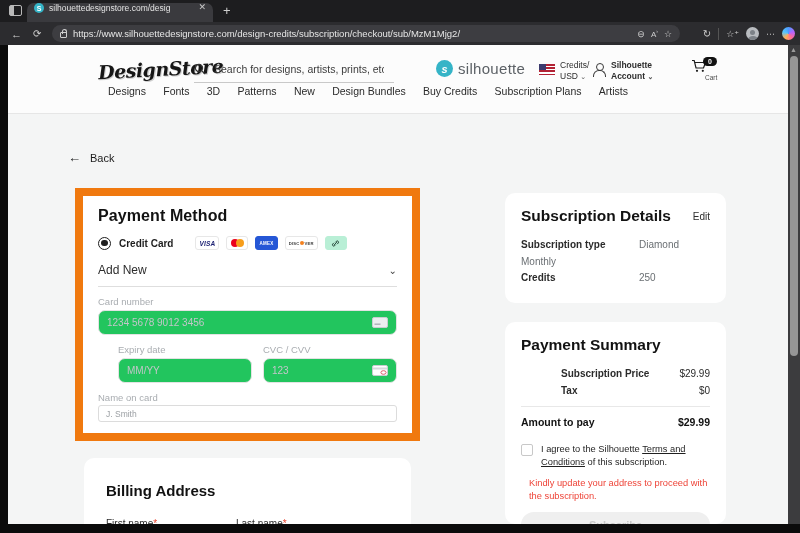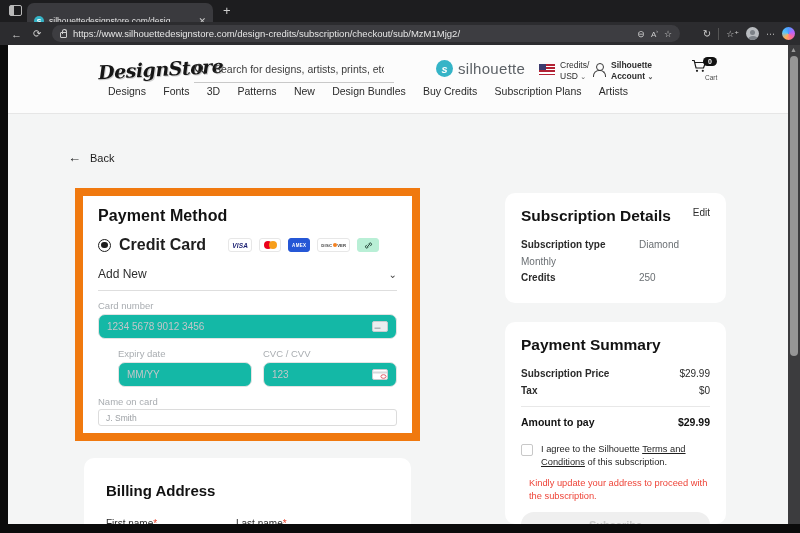--- a/index.html
+++ b/index.html
@@ -3,21 +3,21 @@
 <meta charset="utf-8">
 <style>
   * { margin:0; padding:0; box-sizing:border-box; }
   html,body { width:800px; height:533px; background:#000; font-family:"Liberation Sans", sans-serif; }
   #screen { position:relative; width:800px; height:533px; background:#0b0b0b; overflow:hidden; }
 
   
   #tabbar { position:absolute; top:0; left:0; right:0; height:22px; background:#1d1d1f; }
   .tab-actions { position:absolute; left:9px; top:5px; width:13px; height:11px; border:1.2px solid #b9b9b9; border-radius:2px; }
   .tab-actions::after { content:""; position:absolute; left:0; top:0; bottom:0; width:4px; background:#b9b9b9; }
-  .tab { position:absolute; left:27px; top:3px; width:186px; height:23px; background:#3a3a3e; border-radius:7px 7px 0 0; display:flex; align-items:flex-end; gap:5px; padding:0 7px; }
+  .tab { position:absolute; left:27px; top:3px; width:186px; height:23px; background:#3a3a3e; border-radius:7px 7px 0 0; display:flex; align-items:flex-start; gap:5px; padding:0 7px; }
   .favicon { width:10px; height:10px; border-radius:50%; background:#35b4c7; color:#fff; font-size:7px; font-weight:bold; display:flex; align-items:center; justify-content:center; flex:0 0 auto; }
   .tab-title { flex:1; font-size:8.5px; color:#e3e3e3; white-space:nowrap; overflow:hidden; text-overflow:ellipsis; }
   .tab-close { color:#c9c9c9; font-size:9px; line-height:1; cursor:default; }
   .newtab { position:absolute; left:223px; top:3px; color:#cfcfcf; font-size:13px; }
 
   #toolbar { position:absolute; top:22px; left:0; right:0; height:23px; background:#2c2c2f; display:flex; align-items:center; }
   .nav-ico { color:#d2d2d2; font-size:11px; margin-left:11px; }
   .addressbar { position:absolute; left:52px; right:120px; top:3px; height:17px; background:#3d3d41; border-radius:9px; display:flex; align-items:center; padding:0 8px; gap:6px; }
   .lock { width:7px; height:6px; border:1px solid #cfcfcf; border-radius:1px; position:relative; margin-top:2px; flex:0 0 auto; }
   .lock::before { content:""; position:absolute; left:1px; top:-4px; width:3px; height:4px; border:1px solid #cfcfcf; border-bottom:none; border-radius:3px 3px 0 0; }
@@ -64,67 +64,67 @@
   .back { position:absolute; left:60px; top:105px; display:flex; align-items:center; gap:9px; font-size:11px; color:#1c1c1c; }
   .back .arrow { font-size:13px; }
 
   
   .highlight { position:absolute; left:67px; top:143px; width:345px; height:253px; border:8px solid #f0790f; background:#fff; }
   .pm-inner { padding:11px 15px 8px 15px; }
   .pm-title { font-size:16px; font-weight:bold; color:#121212; letter-spacing:0.1px; }
   .cc-row { display:flex; align-items:center; margin-top:11px; }
   .radio { width:13px; height:13px; border:1.5px solid #1e1e1e; border-radius:50%; position:relative; flex:0 0 auto; }
   .radio::after { content:""; position:absolute; inset:2.3px; background:#1e1e1e; border-radius:50%; }
-  .cc-label { font-size:16px; color:#1e1e1e; font-weight:bold; margin-left:8px; }
+  .cc-label { font-size:10px; color:#1e1e1e; font-weight:bold; margin-left:8px; }
   .chips { display:flex; align-items:center; gap:7px; margin-left:22px; }
   .chip { height:14px; min-width:22px; border-radius:3px; background:#fff; border:1px solid #e7e7e7; display:flex; align-items:center; justify-content:center; padding:0 3px; }
   .chip.visa { color:#1a1f71; font-size:6.5px; font-weight:bold; font-style:italic; letter-spacing:0.2px; }
   .chip.mc .c1,.chip.mc .c2 { width:8px; height:8px; border-radius:50%; display:inline-block; }
   .chip.mc .c1 { background:#eb001b; }
   .chip.mc .c2 { background:#f79e1b; margin-left:-3px; }
   .chip.amex { background:#2557d6; border-color:#2557d6; color:#fff; font-size:4.5px; font-weight:bold; letter-spacing:0.3px; }
   .chip.disc { font-size:4.2px; color:#3b3b3b; font-weight:bold; letter-spacing:0.2px; }
   .chip.disc .dot { width:4px; height:4px; background:#f48120; border-radius:50%; display:inline-block; margin:0 0.5px; }
   .chip.link { background:#b9efd6; border-color:#b9efd6; }
   .secure-note { font-size:10px; color:#9aa0a4; margin:5px 0 0 21px; }
   .cardselect { display:flex; align-items:center; justify-content:space-between; margin-top:13px; padding-bottom:9px; border-bottom:1px solid #dedede; }
   .cardselect .val { font-size:12px; color:#2c2c2c; }
   .chev { font-size:10px; color:#444; }
   .f-label { font-size:9.5px; color:#a9adb1; margin-top:9px; }
-  .f-input { position:relative; margin-top:3px; height:25px; border:1px solid #e3e3e3; border-radius:7px; background:#14b8a6; display:flex; align-items:center; padding:0 8px; }
+  .f-input { position:relative; margin-top:3px; height:25px; border:1px solid #e3e3e3; border-radius:7px; background:#22c55e; display:flex; align-items:center; padding:0 8px; }
   .f-input input { border:none; outline:none; background:transparent; width:100%; font-size:10px; color:#333; font-family:"Liberation Sans", sans-serif; }
   .f-input input::placeholder { color:#c2c6c9; }
   .two-col { display:flex; gap:11px;margin-left:20px; }
   .two-col > div { flex:1; }
   .card-glyph { flex:0 0 auto; }
   .name-input { margin-top:2px; height:17px; border:1px solid #dcdcdc; border-radius:3px; background:#fff; display:flex; align-items:center; padding:0 7px; }
   .name-input input { border:none; outline:none; background:transparent; width:100%; font-size:8.5px; color:#444; font-family:"Liberation Sans", sans-serif; }
   .name-input input::placeholder { color:#9b9fa3; }
 
   
   .billing { position:absolute; left:76px; top:413px; width:327px; height:120px; background:#fff; border-radius:10px; padding:24px 22px; }
   .billing-title { font-size:15px; font-weight:bold; color:#121212; }
   .billing-labels { position:absolute; left:22px; top:60px; display:flex; width:260px; }
   .b-label { font-size:10px; color:#2d2d2d; width:152px; }
   .req { color:#e8442e; }
 
   
   .card { position:absolute; background:#fff; border-radius:10px; }
   .subdetails { left:497px; top:148px; width:221px; height:110px; padding:14px 16px; }
-  .sd-head { display:flex; align-items:flex-start; justify-content:space-between; }
+  .sd-head { display:flex; align-items:center; justify-content:space-between; }
   .sd-title { font-size:15.5px; font-weight:bold; color:#121212; }
   .edit { font-size:10px; color:#2d2d2d; }
   .sd-rows { margin-top:12px; }
   .sd-row { display:flex; font-size:10px; line-height:16.5px; }
   .sd-row .l { width:118px; font-weight:bold; color:#2b2b2b; }
   .sd-row .v { color:#6a6f73; }
 
   .paysummary { left:497px; top:277px; width:221px; height:202px; padding:14px 16px; }
   .ps-title { font-size:15.5px; font-weight:bold; color:#121212; }
-  .ps-rows { margin-top:11px; }
+  .ps-rows { margin-top:11px;margin-left:40px; }
   .ps-row { display:flex; justify-content:space-between; font-size:10px; line-height:17px; }
   .ps-row .l { font-weight:bold; color:#2b2b2b; }
   .ps-row .v { color:#2b2b2b; }
   .ps-div { border-top:1px solid #e8e8e8; margin:7px 0; }
   .total .l,.total .v { font-weight:bold; font-size:10.5px; color:#111; }
   .agree { display:flex; gap:8px; margin-top:12px; }
   .checkbox { width:12px; height:12px; border:1.4px solid #c8c8c8; border-radius:2px; background:#fff; flex:0 0 auto; margin-top:1px; }
   .agree-text { font-size:9.3px; color:#1f1f1f; line-height:12.5px; width:168px; }
   .agree-text a { color:#1f1f1f; text-decoration:underline; }
   .warning { margin-top:9px; font-size:9.3px; color:#ee4438; line-height:12.5px;margin-left:8px; }

